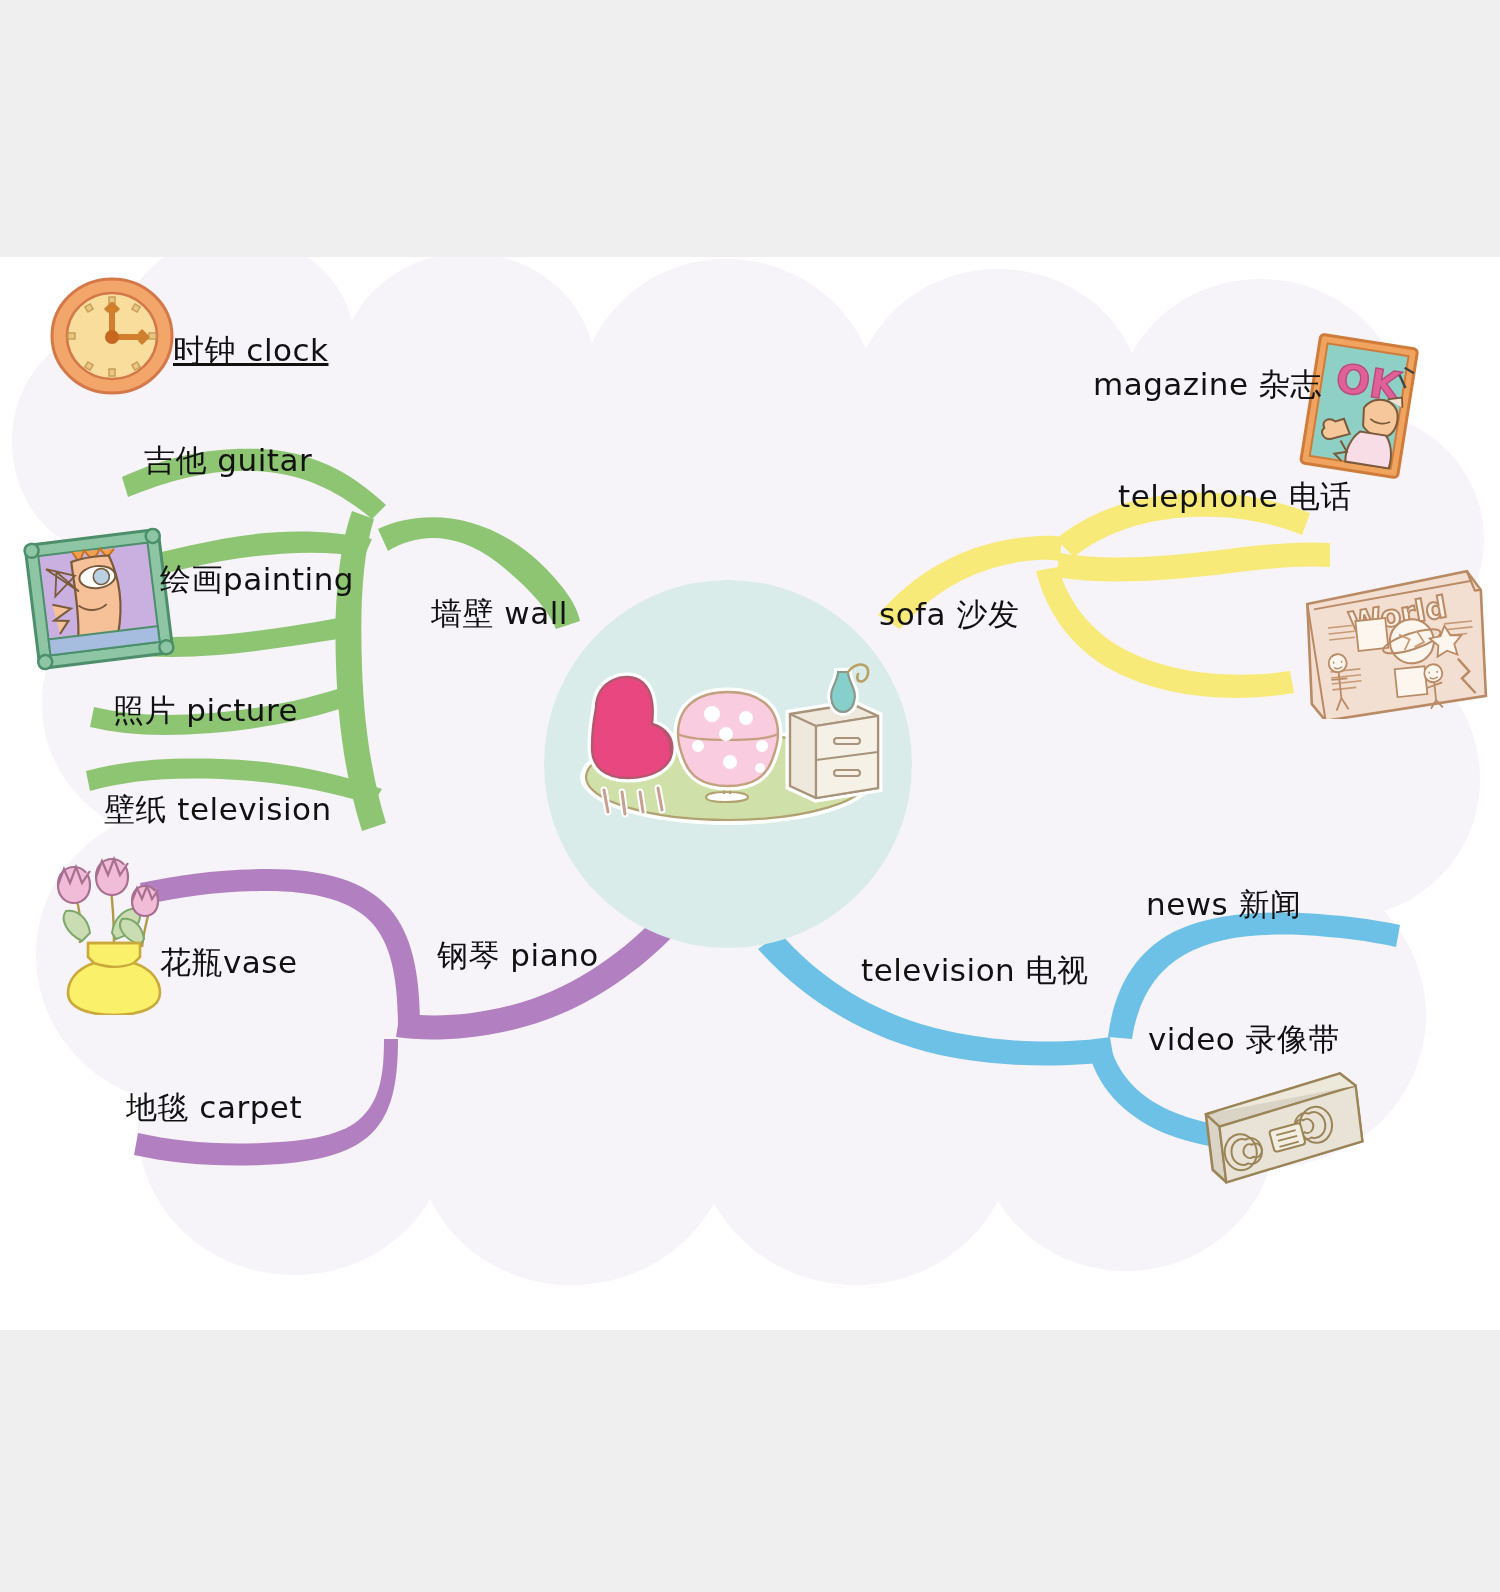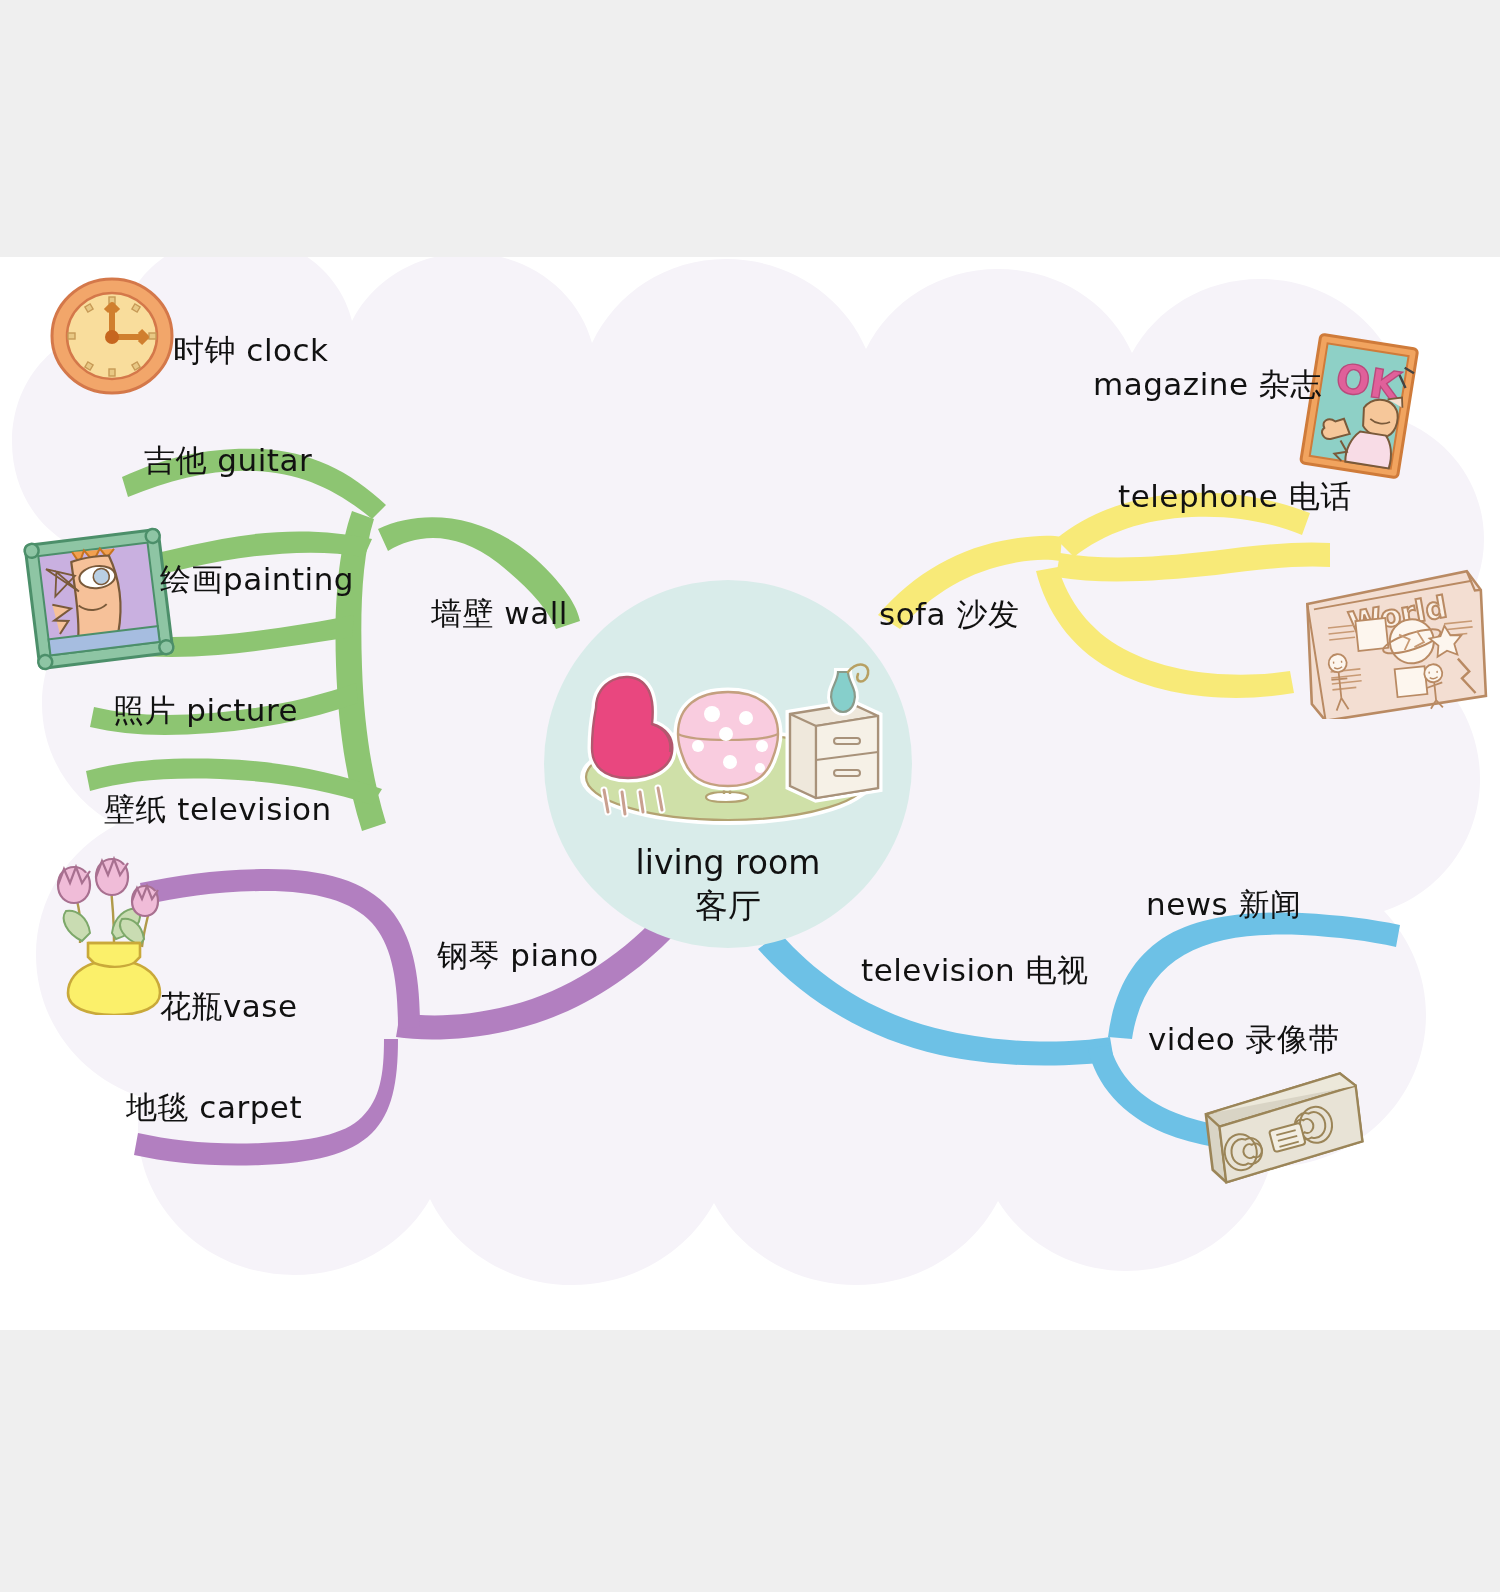--- a/index.html
+++ b/index.html
@@ -285,24 +285,20 @@
         <rect x="268" y="128" width="26" height="6" rx="3" fill="none" stroke="#a8927a" stroke-width="2"></rect>
 
         <path d="M266 60 C262 48 272 40 272 30 L282 30 C282 40 292 48 288 60
                  C286 68 280 70 277 70 C274 70 268 68 266 60 Z" fill="#ffffff" stroke="#ffffff" stroke-width="8"></path>
         <path d="M266 60 C262 48 272 40 272 30 L282 30 C282 40 292 48 288 60
                  C286 68 280 70 277 70 C274 70 268 68 266 60 Z" fill="#86cfcb" stroke="#8a9a8a" stroke-width="2.2"></path>
         <path d="M282 30 C292 18 304 22 302 32 C300 42 288 42 292 32" fill="none" stroke="#b7a062" stroke-width="2.6" stroke-linecap="round"></path>
       </g>
     </svg>
 
-    <div id="center-label">
-      <span>living room</span>
-      <span class="cn">客厅</span>
-    </div>
 
     <svg class="illus" style="left:48px;top:18px;width:128px;height:122px;" viewBox="0 0 128 122">
       <ellipse cx="64" cy="61" rx="60" ry="57" fill="#f2a66a" stroke="#d4784a" stroke-width="3"></ellipse>
       <ellipse cx="64" cy="61" rx="45" ry="43" fill="#f9dd9c" stroke="#d4784a" stroke-width="2.5"></ellipse>
       <g fill="#e8c884" stroke="#c79a56" stroke-width="1.4">
         <rect x="61" y="22" width="6" height="7"></rect>
           <rect x="61" y="94" width="6" height="7"></rect>
         <rect x="20" y="58" width="7" height="6"></rect>
           <rect x="101" y="58" width="7" height="6"></rect>
         <rect x="38" y="30" width="6" height="6" transform="rotate(-30 41 33)"></rect>
@@ -427,32 +423,32 @@
         </g>
         <rect x="72" y="62" width="32" height="22" rx="3" fill="#f2eee2" stroke="#9b8558" stroke-width="2" transform="rotate(-8 88 73)"></rect>
         <g stroke="#9b8558" stroke-width="1.8">
           <path d="M78 68 h20" transform="rotate(-8 88 73)"></path>
           <path d="M78 74 h20" transform="rotate(-8 88 73)"></path>
           <path d="M78 80 h20" transform="rotate(-8 88 73)"></path>
         </g>
       </g>
     </svg>
 
-    <div class="lbl" style="left:173px;top:76px;">时钟 clock</div>
+    <div class="lbl" style="left:173px;top:76px;text-decoration:underline;">时钟 clock</div>
     <div class="lbl" style="left:144px;top:186px;">吉他 guitar</div>
     <div class="lbl" style="left:160px;top:305px;">绘画painting</div>
     <div class="lbl" style="left:113px;top:436px;">照片 picture</div>
     <div class="lbl" style="left:104px;top:535px;">壁纸 television</div>
     <div class="lbl" style="left:431px;top:339px;">墙壁 wall</div>
 
     <div class="lbl" style="left:1093px;top:110px;">magazine 杂志</div>
     <div class="lbl" style="left:1118px;top:222px;">telephone 电话</div>
     <div class="lbl" style="left:879px;top:340px;text-align:right;">sofa 沙发</div>
 
-    <div class="lbl" style="left:160px;top:688px;margin-top:44px;">花瓶vase</div>
+    <div class="lbl" style="left:160px;top:688px;">花瓶vase</div>
     <div class="lbl" style="left:126px;top:833px;">地毯 carpet</div>
     <div class="lbl" style="left:437px;top:681px;">钢琴 piano</div>
 
     <div class="lbl" style="left:1146px;top:630px;">news 新闻</div>
     <div class="lbl" style="left:1148px;top:765px;">video 录像带</div>
     <div class="lbl" style="left:861px;top:696px;">television 电视</div>
 
   </div>
 </div>
 

